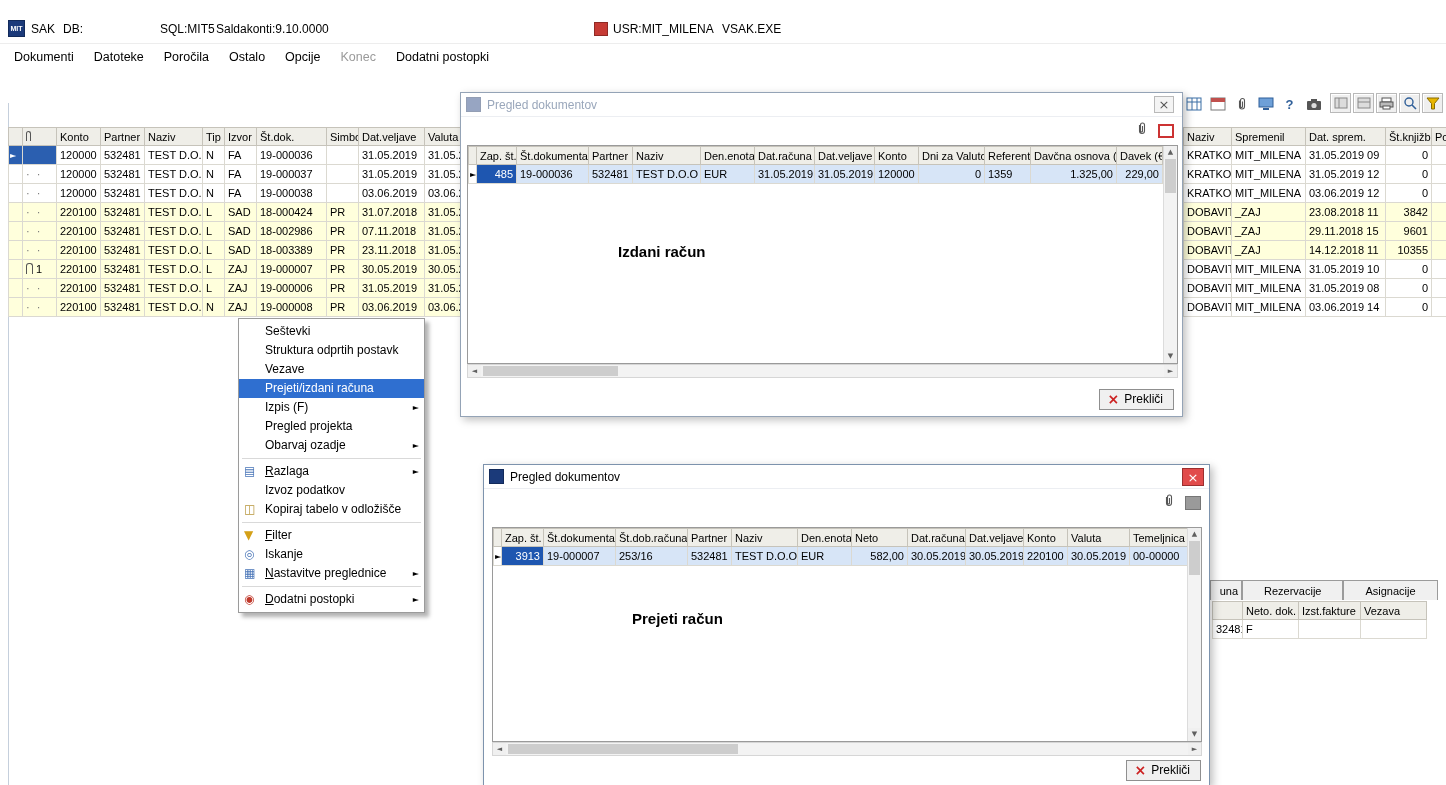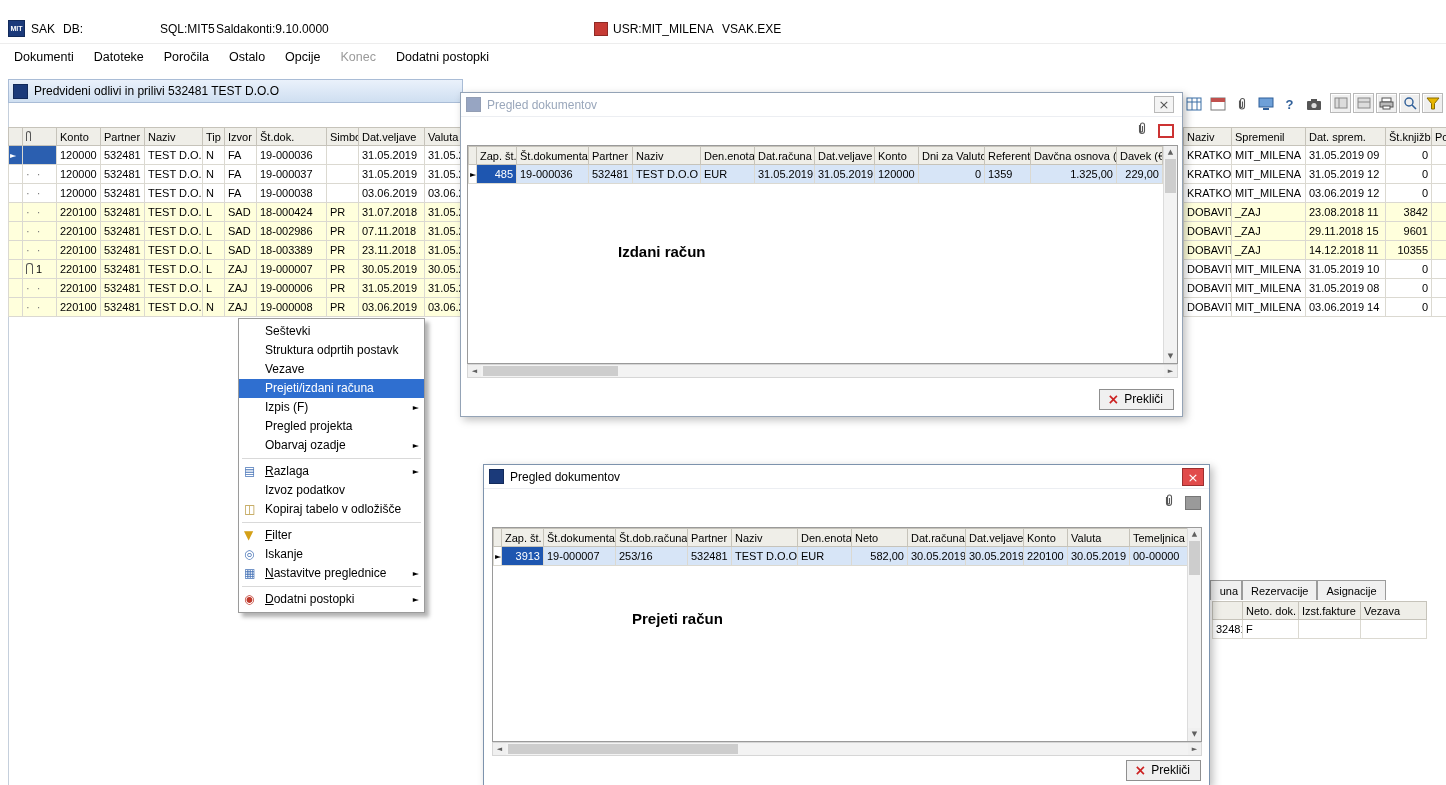--- a/index.html
+++ b/index.html
@@ -107,21 +107,21 @@
   .vthumb { position:absolute; top:13px; left:1px; right:1px; height:34px; background:#cdcdcd; }
   .hscroll { position:absolute; height:14px; background:#f3f3f3; border:1px solid #d6d6d6; }
   .harr { position:absolute; top:0; bottom:0; width:13px; text-align:center; line-height:12px; font-size:7px;
     color:#606060; background:#f0f0f0; font-family:"DejaVu Sans", sans-serif; }
   .harr.left { left:0; } .harr.right { right:0; }
   .hthumb { position:absolute; top:1px; bottom:1px; background:#cdcdcd; }
 
   
   #br-tabs { left:1210px; top:566px; width:236px; height:20px; display:flex;border-radius:6px; }
   .tab { height:20px; display:flex; align-items:center; justify-content:flex-start; background:#f0f0f0;
-    border:1px solid #9b9b9b; border-bottom:none; font-size:11px; padding:0 8px; white-space:nowrap; overflow:hidden; }
+    border:1px solid #9b9b9b; border-bottom:none; font-size:11px; padding:0 21px; white-space:nowrap; overflow:hidden; }
   .tab.cut { width:32px; padding:0 3px; justify-content:flex-end; }
   #br-grid { left:1212px; top:587px; width:234px; overflow:hidden; }
   #bottom-scroll { left:913px; top:772px; width:533px; z-index:2; }
 </style>
 </head>
 <body>
 
 <div id="stage">
 
   <div class="abs" id="titlebar">
@@ -141,24 +141,20 @@
 
   <div class="mb-item"><span class="lbl">Dokumenti</span></div>
       <div class="mb-item"><span class="lbl">Datoteke</span></div>
       <div class="mb-item"><span class="lbl">Poročila</span></div>
       <div class="mb-item"><span class="lbl">Ostalo</span></div>
       <div class="mb-item"><span class="lbl">Opcije</span></div>
       <div class="mb-item disabled"><span class="lbl">Konec</span></div>
       <div class="mb-item"><span class="lbl">Dodatni postopki</span></div>
     </div>
 
-  <div class="abs" id="main-titlebar">
-    <span class="mitlogo" style="position:static; width:15px; height:15px; font-size:6px;"></span>
-    <span>Predvideni odlivi in prilivi   532481 TEST D.O.O</span>
-  </div>
   <div class="abs" id="main-left-border"></div>
 
   <div class="abs" id="main-grid-left">
     <table class="grid" style="width:455px;">
       <colgroup>
           <col style="width:14px">
           <col style="width:34px">
           <col style="width:44px">
           <col style="width:44px">
           <col style="width:58px">

